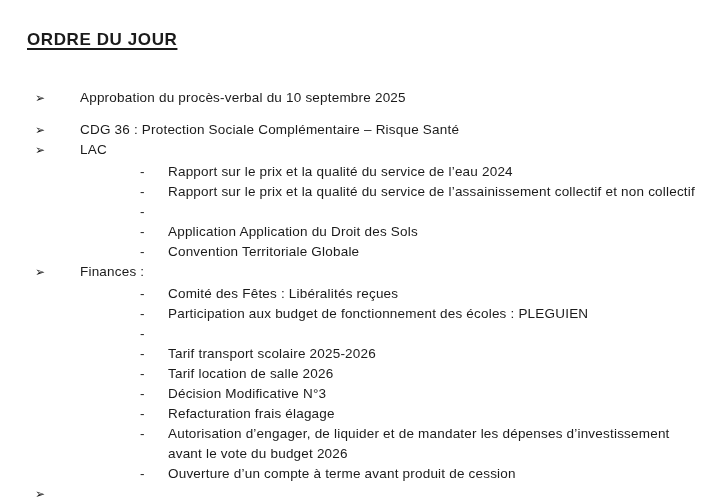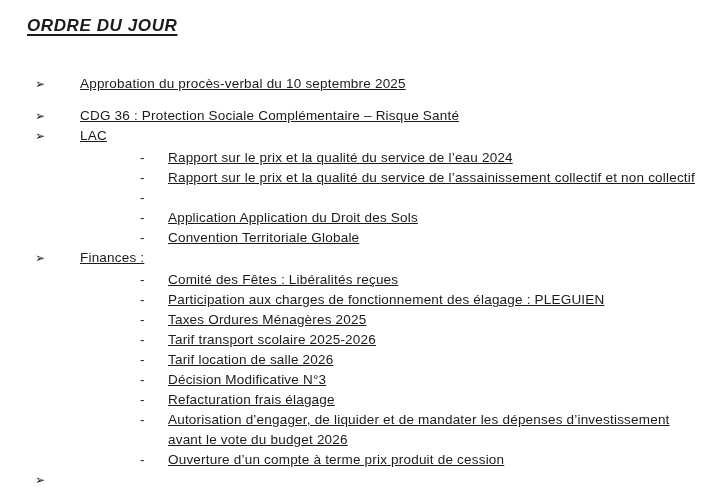--- a/index.html
+++ b/index.html
@@ -11,28 +11,27 @@
     position: relative;
     width: 722px;
     height: 501px;
     background: #ffffff;
     overflow: hidden;
     font-family: "Liberation Sans", "DejaVu Sans", sans-serif;
     color: #1b1b1b;
   }
   .title {
     margin: 0;
-    padding: 16px 0 0 27px;
+    padding: 30px 0 0 27px;
     font-size: 17px;
     font-weight: bold;
     letter-spacing: 0.6px;
     text-decoration: underline;
     text-decoration-thickness: 2px;
     text-underline-offset: 3px;
-    font-style: italic;
   }
   .agenda {
     list-style: none;
     margin: 38px 0 0 0;
     padding: 0;
     font-size: 13.5px;
     letter-spacing: 0.2px;
   }
   .top-item {
     display: flex;
@@ -56,21 +55,20 @@
     line-height: 20px;
     min-height: 20px;
   }
   .sub-item .dash {
     flex: 0 0 28px;
     width: 28px;
     line-height: 20px;
   }
   .label {
     white-space: pre-line;
-    text-decoration: underline;
   }
 </style>
 </head>
 <body>
 
 <div class="page">
   <h1 class="title">ORDRE DU JOUR</h1>
   <ul class="agenda">
       <li class="top-item">
         <span class="bullet">➢</span>
@@ -112,25 +110,24 @@
         <span class="label">Finances :</span>
       </li>
       <li class="sub-group">
         <ul style="list-style: none; margin: 0px; padding: 0px;">
           <li class="sub-item">
             <span class="dash">-</span>
             <span class="label">Comité des Fêtes : Libéralités reçues</span>
           </li>
           <li class="sub-item">
             <span class="dash">-</span>
-            <span class="label">Participation aux charges de fonctionnement des élagage : PLEGUIEN</span>
+            <span class="label">Participation aux budget de fonctionnement des écoles : PLEGUIEN</span>
           </li>
           <li class="sub-item">
             <span class="dash">-</span>
-            <span class="label">Taxes Ordures Ménagères 2025</span>
           </li>
           <li class="sub-item">
             <span class="dash">-</span>
             <span class="label">Tarif transport scolaire 2025-2026</span>
           </li>
           <li class="sub-item">
             <span class="dash">-</span>
             <span class="label">Tarif location de salle 2026</span>
           </li>
           <li class="sub-item">
@@ -141,21 +138,21 @@
             <span class="dash">-</span>
             <span class="label">Refacturation frais élagage</span>
           </li>
           <li class="sub-item">
             <span class="dash">-</span>
             <span class="label">Autorisation d’engager, de liquider et de mandater les dépenses d’investissement
 avant le vote du budget 2026</span>
           </li>
           <li class="sub-item">
             <span class="dash">-</span>
-            <span class="label">Ouverture d’un compte à terme prix produit de cession</span>
+            <span class="label">Ouverture d’un compte à terme avant produit de cession</span>
           </li>
         </ul>
       </li>
       <li class="top-item">
         <span class="bullet">➢</span>
       </li>
     </ul>
 </div>
 
 </body></html>

